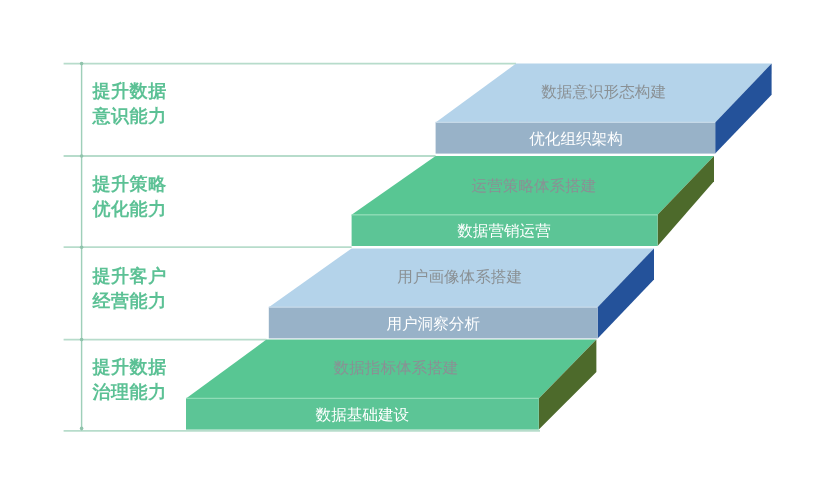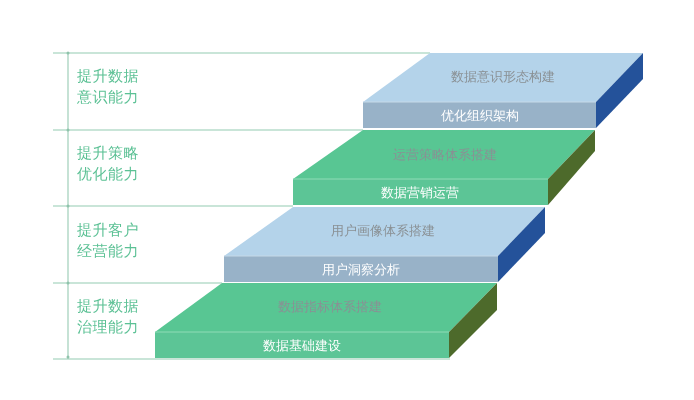--- a/index.html
+++ b/index.html
@@ -1,21 +1,21 @@
 <!DOCTYPE html>
 <html><head>
 <meta charset="utf-8">
 <style>
   html, body { margin: 0; padding: 0; background: #ffffff; }
   body { width: 694px; height: 400px; position: relative; overflow: hidden;
          font-family: "DejaVu Sans", sans-serif; }
   #stage { position: absolute; left: 0; top: 0; width: 694px; height: 400px; }
   svg text { font-family: "DejaVu Sans", sans-serif; }
   .lvl-label { position: absolute; left: 77px; color: #5cc195; font-size: 15px;
-               line-height: 21px; letter-spacing: 0.5px; white-space: pre-line; }
+               line-height: 21px; letter-spacing: 0.5px; white-space: pre-line; font-weight: bold; }
 </style>
 </head>
 <body>
 
 <svg id="stage" width="694" height="400" viewBox="0 0 694 400">
 
   <g stroke="#b7dccb" stroke-width="1.5">
     <line x1="53" y1="53" x2="430" y2="53"></line>
     <line x1="53" y1="130" x2="363" y2="130"></line>
     <line x1="53" y1="206" x2="293" y2="206"></line>

